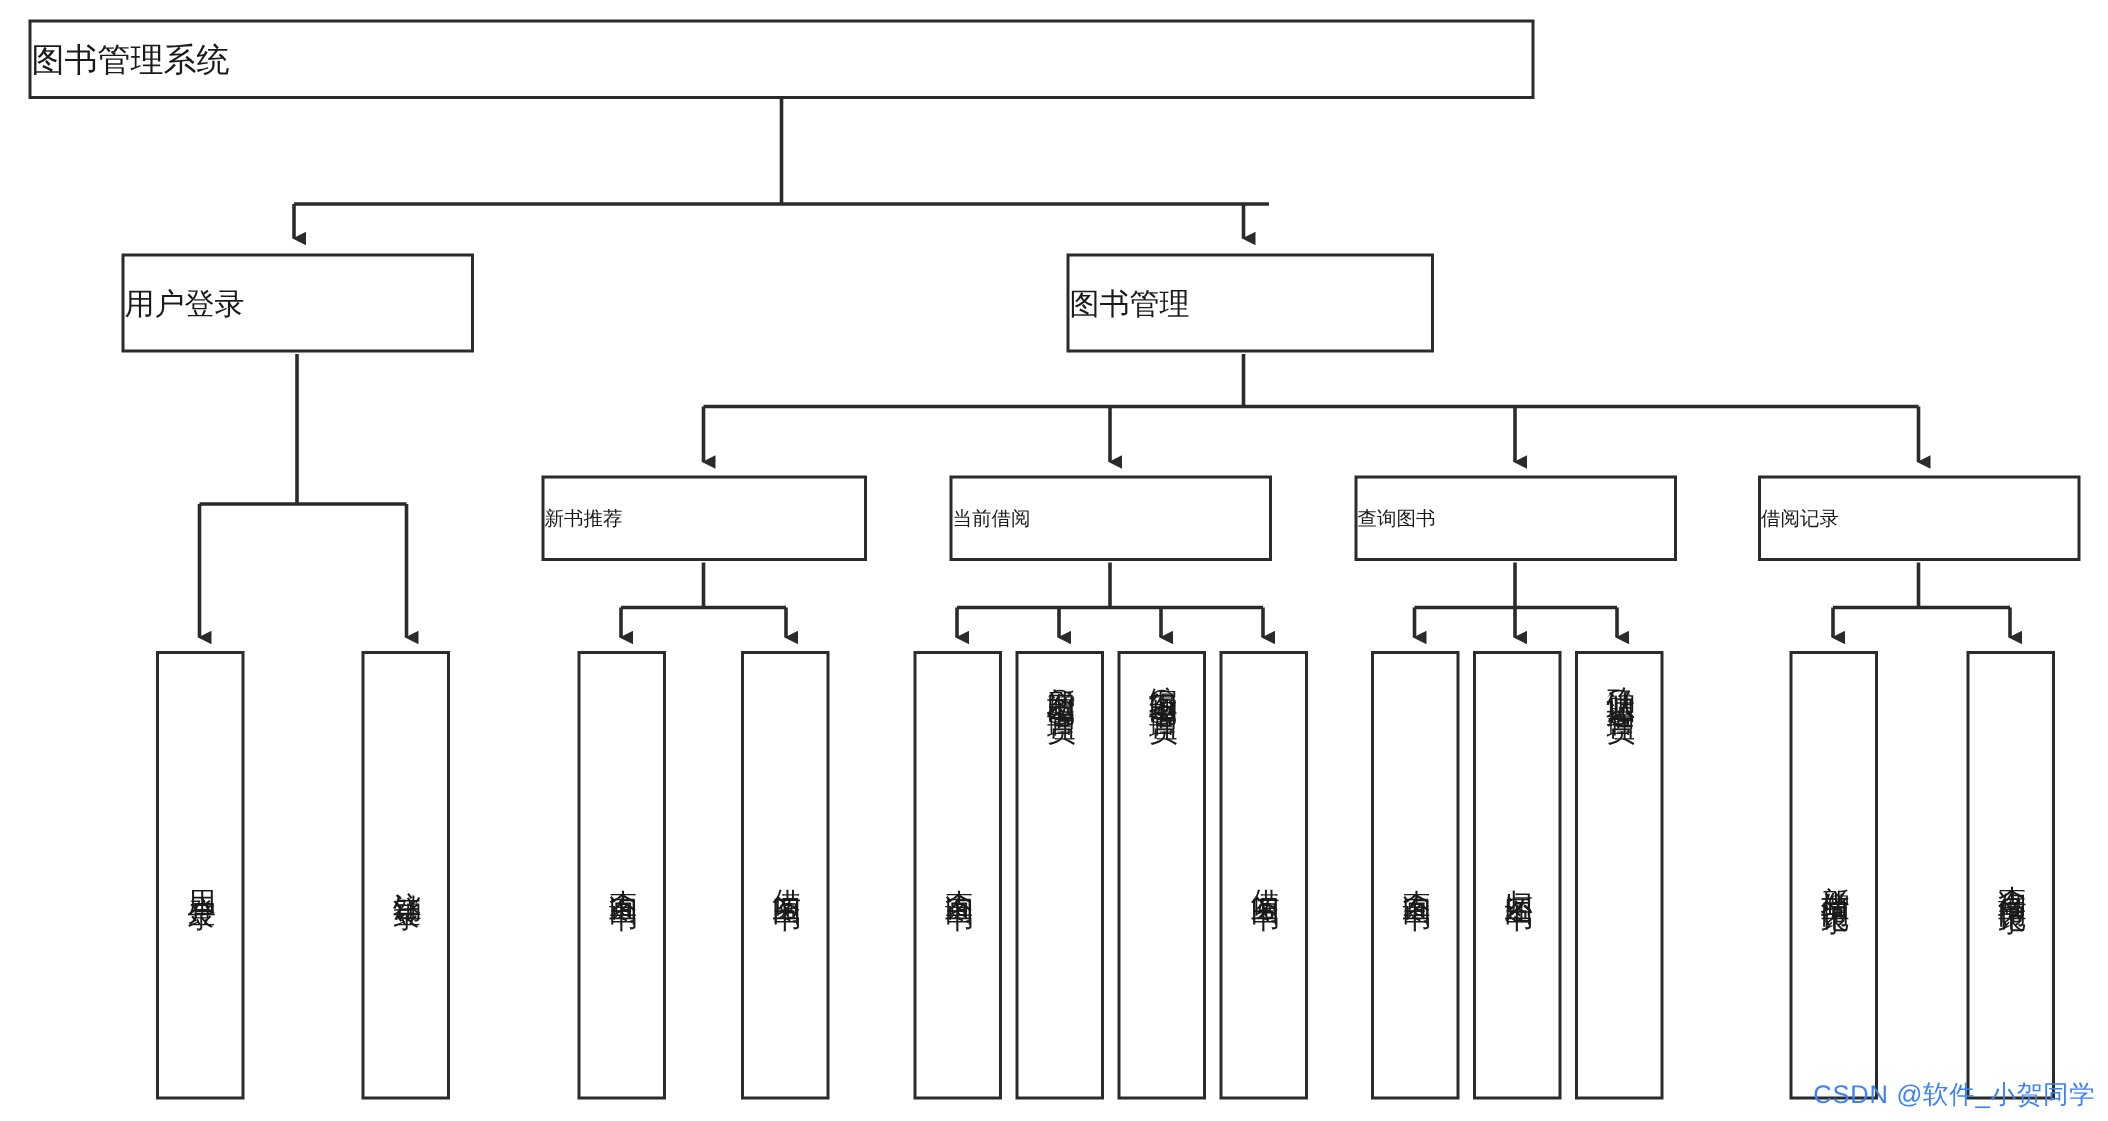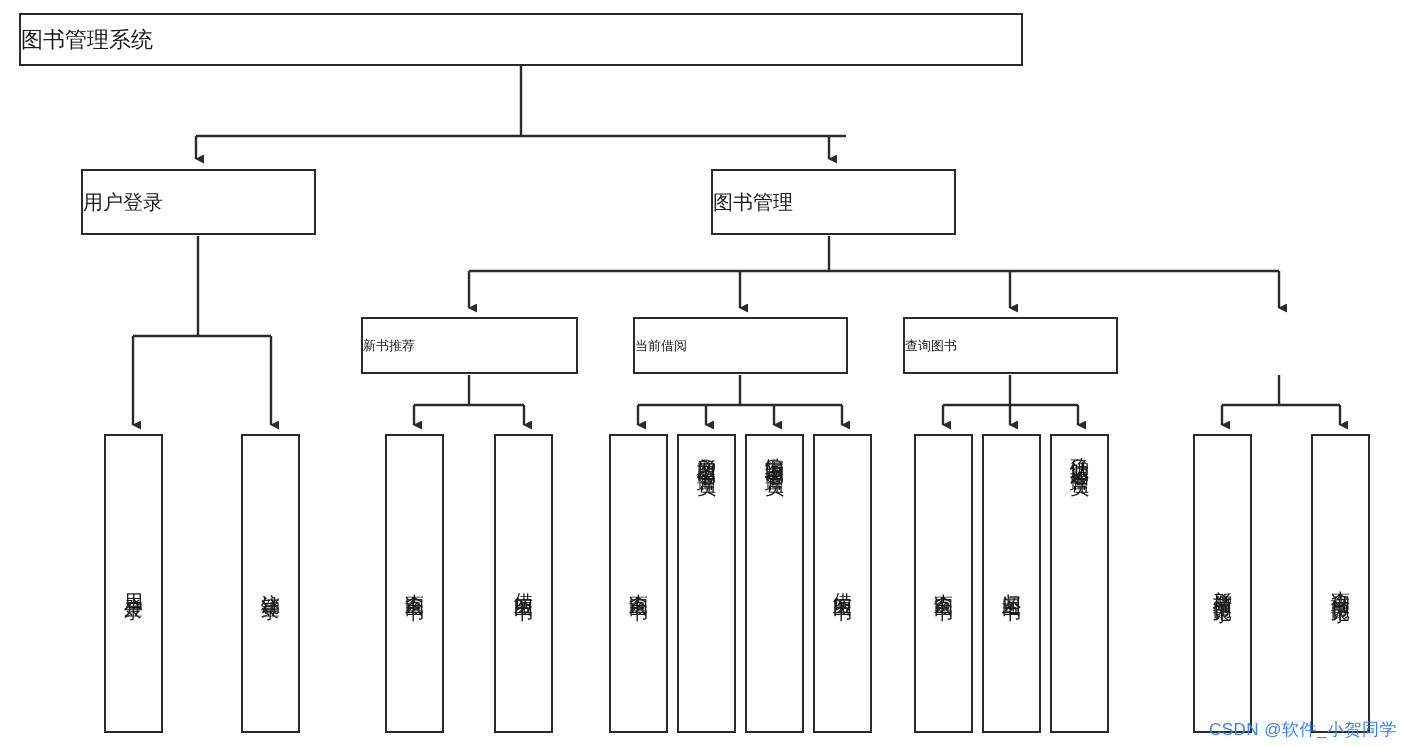--- a/index.html
+++ b/index.html
@@ -145,20 +145,23 @@
   </div>
 
   <div class="node level3" style="left:633px; top:317px; width:215px; height:57px;">
     <span>当前借阅</span>
   </div>
 
   <div class="node level3" style="left:903px; top:317px; width:215px; height:57px;">
     <span>查询图书</span>
   </div>
 
+  <div class="node level3" style="left:1172px; top:317px; width:215px; height:57px;">
+    <span>借阅记录</span>
+  </div>
 
   <div class="node leaf center-v" style="left:104px; top:434px; width:59px; height:299px;">
     <span class="leaf-text">用户登录</span>
   </div>
 
   <div class="node leaf center-v" style="left:241px; top:434px; width:59px; height:299px;">
     <span class="leaf-text">注销登录</span>
   </div>
 
   <div class="node leaf center-v" style="left:385px; top:434px; width:59px; height:299px;">

